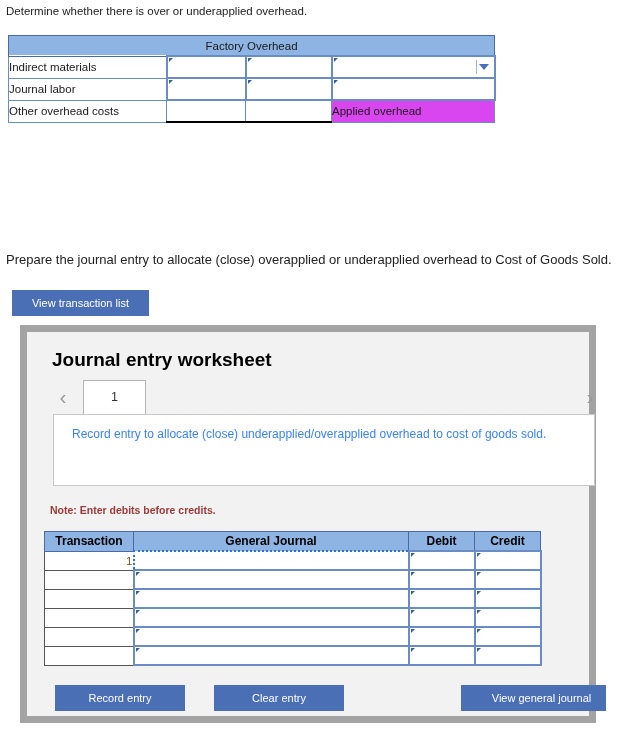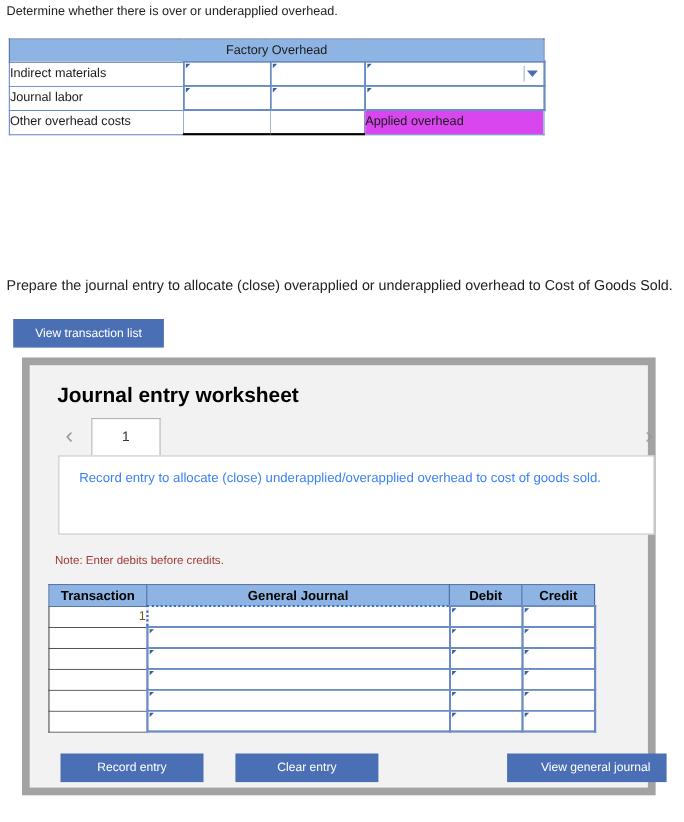--- a/index.html
+++ b/index.html
@@ -224,21 +224,21 @@
     width: 500px;
     font-size: 12px;
     color: #3b82f6;
     line-height: 17px;
   }
   .note {
     position: absolute;
     left: 23px;
     top: 172px;
     font-size: 10.5px;
-    font-weight: normal;
+    font-weight: bold;
     color: #9c3a38;
   }
 
   
   .jwrap {
     position: absolute;
     left: 17px;
     top: 199px;
     width: 496px;
     border-radius: 14px;

